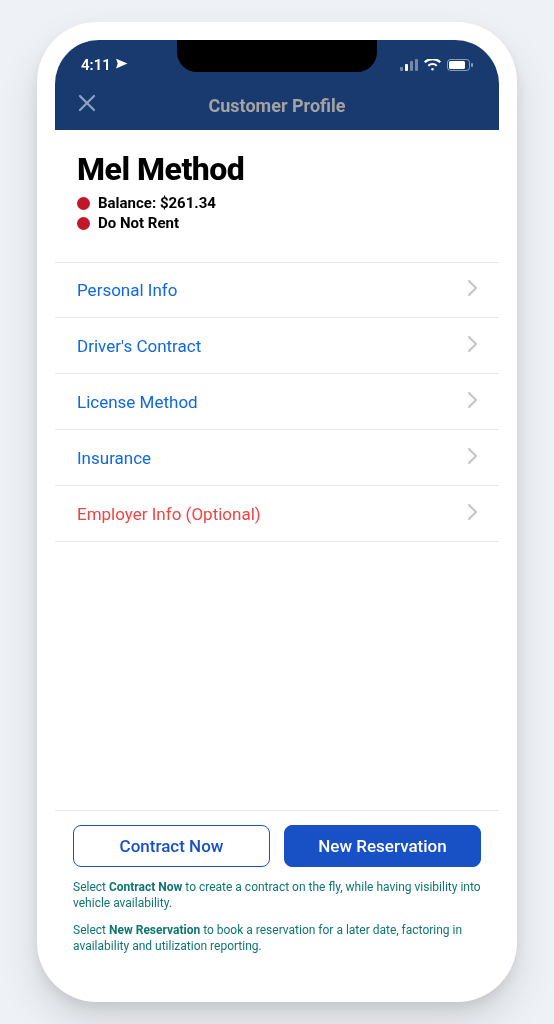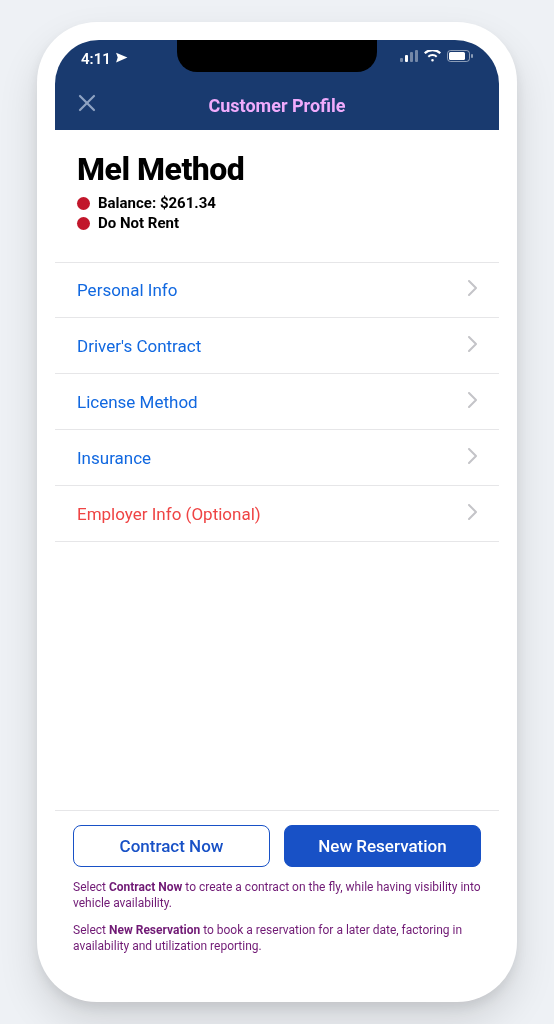--- a/index.html
+++ b/index.html
@@ -50,21 +50,21 @@
 
   
   .header {
     background: #193a6f;
     color: #fff;
     padding-top: 10px;
   }
   .statusbar {
     height: 30px;
     display: flex;
-    align-items: flex-start;
+    align-items: center;
     justify-content: space-between;
     padding: 0 26px;
     font-size: 15px;
     font-weight: 600;
   }
   .statusbar-left {
     display: flex;
     align-items: center;
     gap: 4px;
   }
@@ -78,21 +78,21 @@
   .navbar {
     height: 50px;
     display: flex;
     align-items: center;
     justify-content: center;
     position: relative;
   }
   .navbar-title {
     font-size: 18px;
     font-weight: 700;
-    color: #f0abfc;
+    color: #a3a3a3;
   }
   .close-btn {
     position: absolute;
     left: 18px;
     top: 50%;
     transform: translateY(-50%);
     width: 28px;
     height: 28px;
     display: flex;
     align-items: center;
@@ -190,21 +190,21 @@
     background: #fff;
   }
   .btn-solid {
     background: #1851c6;
     color: #fff;
     border: 1.5px solid #1851c6;
   }
   .hint {
     font-size: 12px;
     line-height: 1.35;
-    color: #701a75;
+    color: #0f766e;
     margin-bottom: 10px;
   }
   .hint strong { font-weight: 700; }
 </style>
 </head>
 <body>
 
 <div class="phone">
   <div class="screen">
     <div class="notch"></div>

